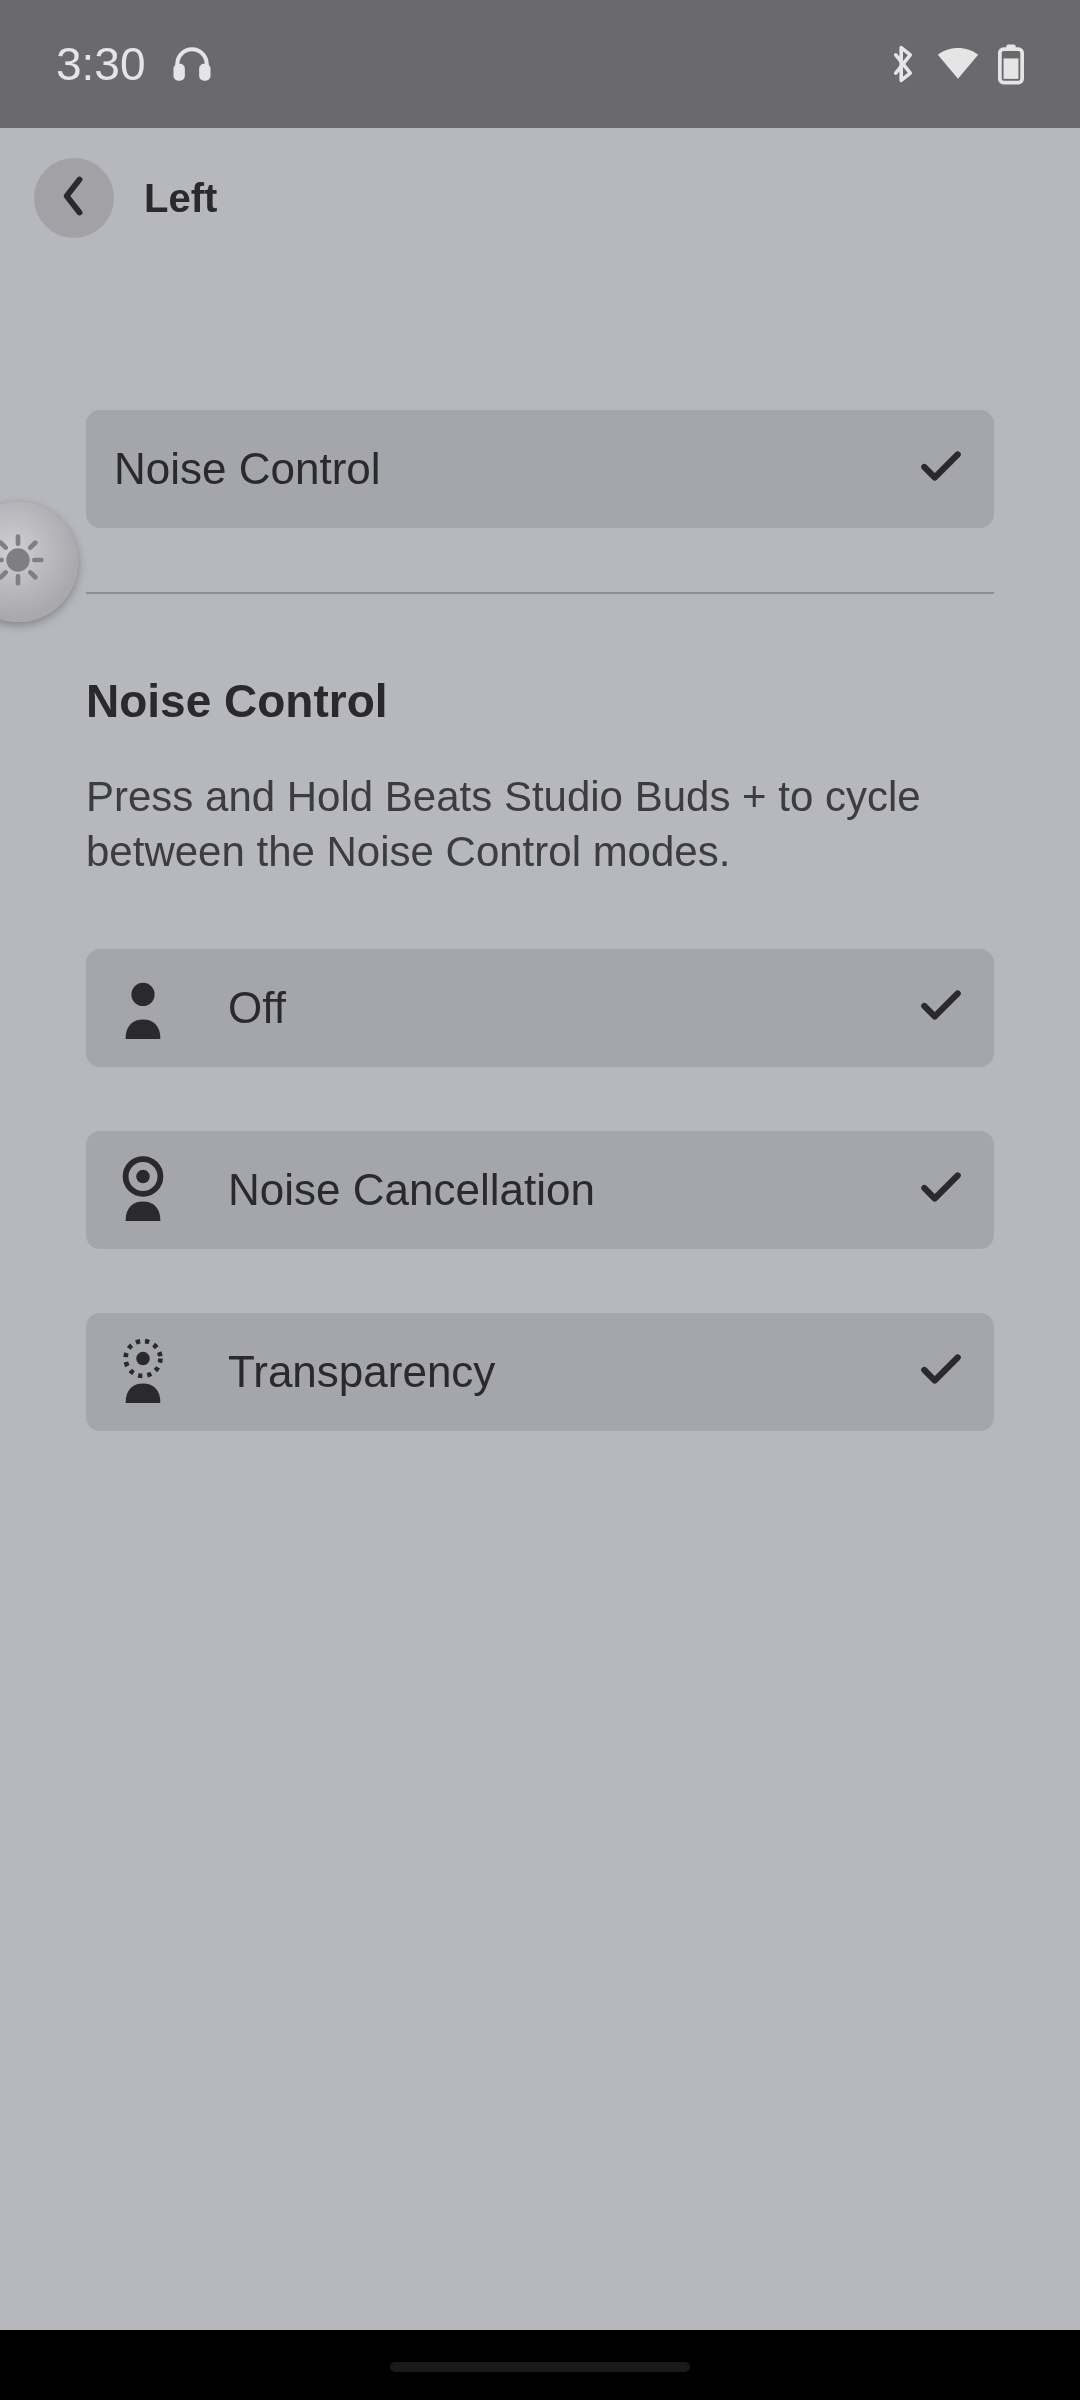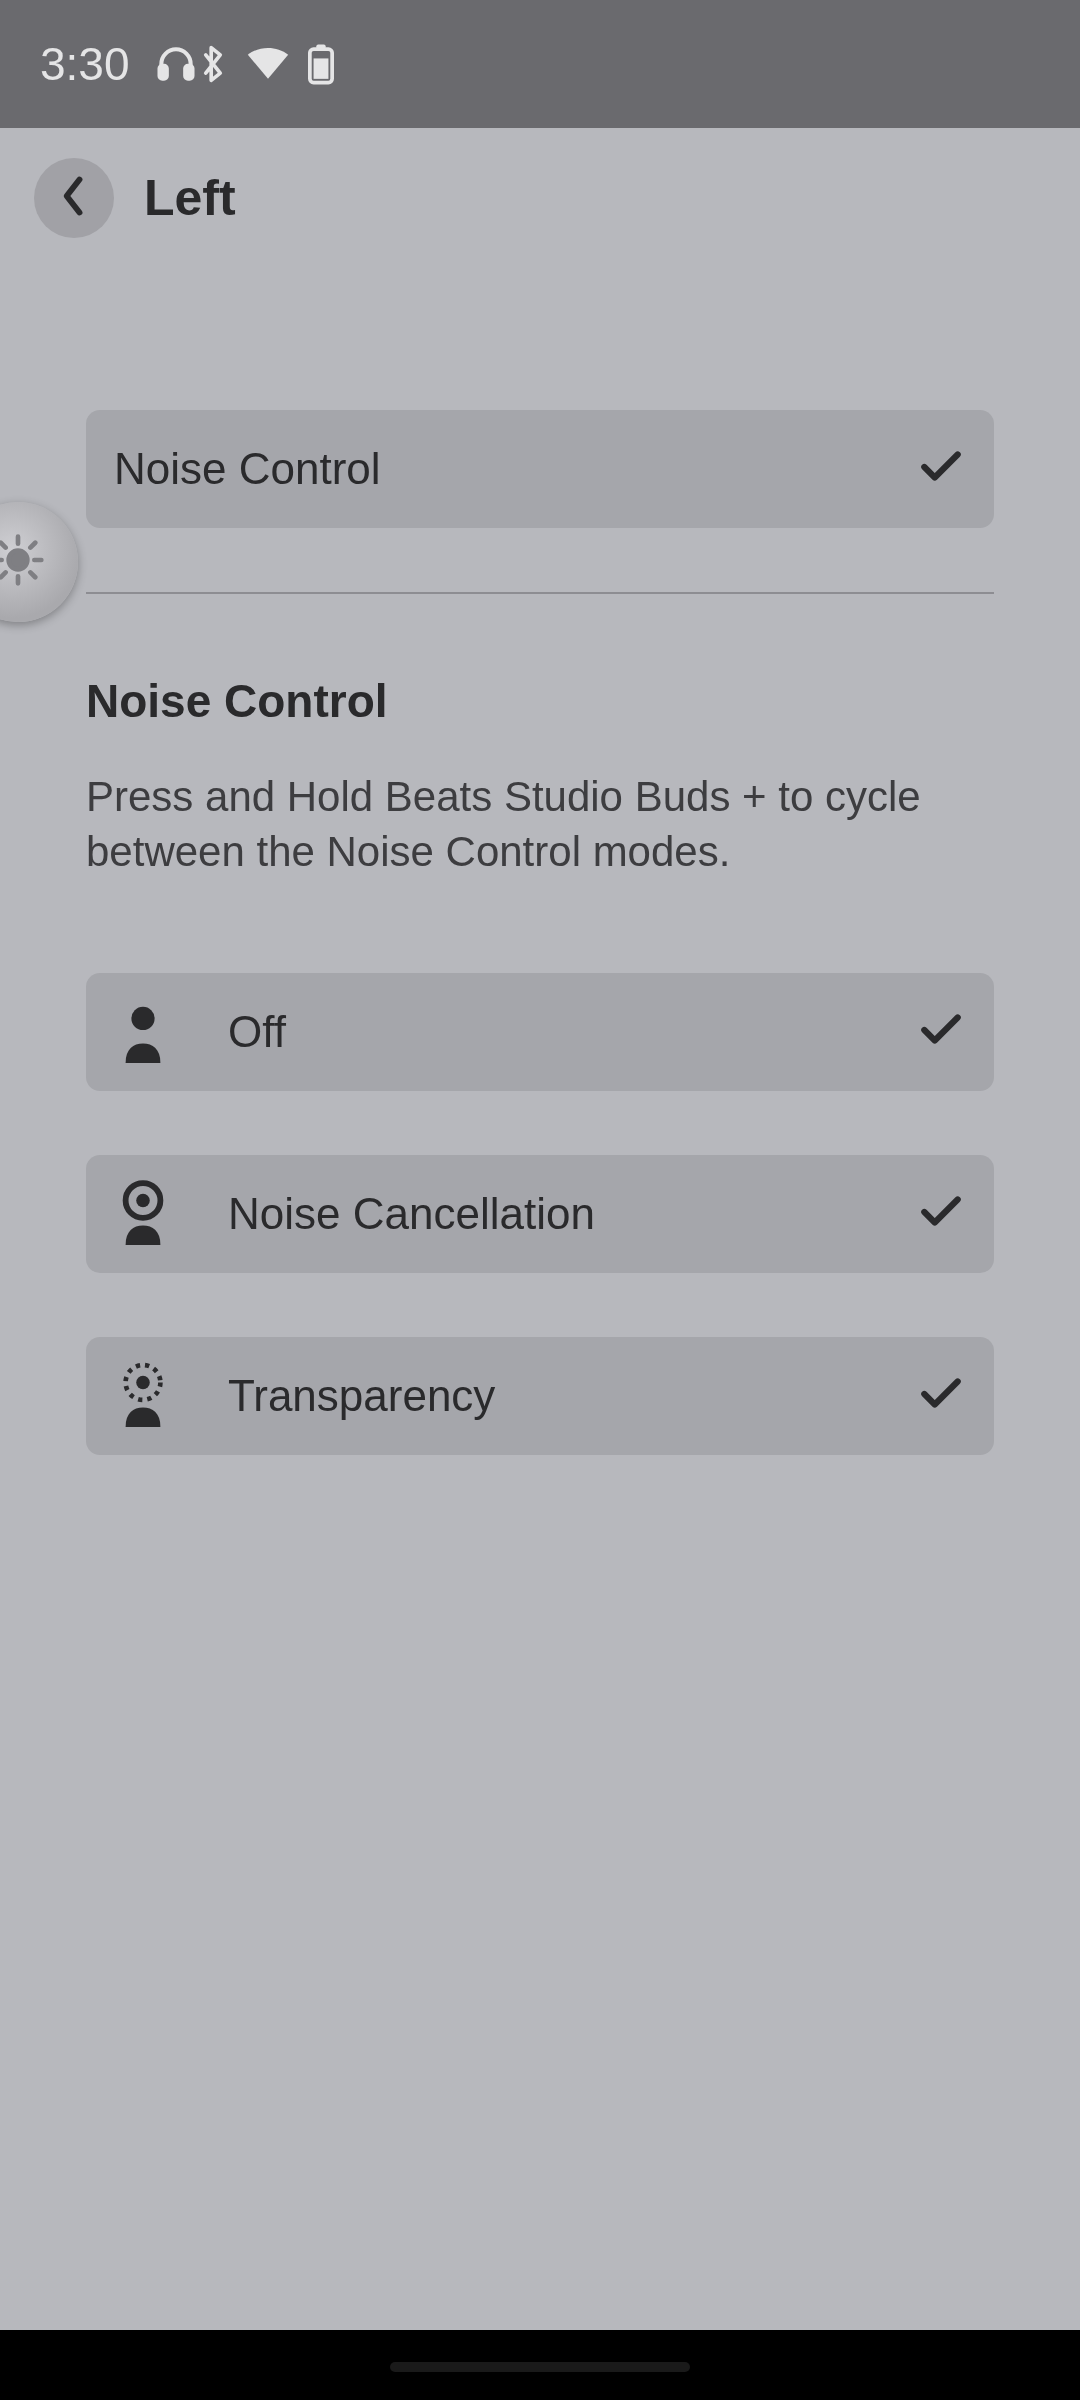--- a/index.html
+++ b/index.html
@@ -16,40 +16,40 @@
   body{
     width:1080px;height:2400px;
     background:var(--bg);
     position:relative;
     overflow:hidden;
   }
   
   .status{
     height:128px;
     background:var(--status);
-    display:flex;align-items:center;
-    padding:0 40px;
+    display:flex;align-items:center;justify-content:space-between;
+    padding:0 56px;
     color:var(--statusfg);
   }
   .status .left{display:flex;align-items:center;gap:24px;}
   .status .right{display:flex;align-items:center;gap:18px;}
   .clock{font-size:46px;font-weight:500;}
   .sicon{display:inline-flex;}
 
   
   .header{
     display:flex;align-items:center;gap:30px;
     padding:30px 34px 0 34px;
   }
   .backbtn{
     width:80px;height:80px;border-radius:50%;
     background:#a1a1a6;
     display:flex;align-items:center;justify-content:center;
   }
-  .title{font-size:50px;font-weight:700;color:var(--text);}
+  .title{font-size:40px;font-weight:700;color:var(--text);}
 
   .content{padding:12px 86px;}
 
   .spacer-top{height:160px;}
 
   .card{
     background:var(--card);
     border-radius:14px;
     height:118px;
     display:flex;align-items:center;
@@ -57,21 +57,21 @@
     margin-bottom:64px;
     color:var(--text);
   }
   .card .label{font-size:44px;font-weight:400;flex:1;}
   .card .lead-icon{width:58px;margin-right:56px;display:flex;align-items:center;justify-content:center;}
   .card .check{width:50px;height:50px;}
 
   .divider{height:2px;background:var(--divider);margin:36px 0 80px 0;}
 
   .section-title{font-size:46px;font-weight:700;color:var(--text);margin-bottom:42px;}
-  .section-desc{font-size:42px;line-height:1.3;color:var(--muted);margin-bottom:94px;}
+  .section-desc{font-size:42px;line-height:1.3;color:var(--muted);margin-bottom:70px;}
 
   .modecard{margin-bottom:64px;}
 
   
   .float-bubble{
     position:absolute;left:-42px;top:502px;
     width:120px;height:120px;border-radius:50%;
     background:radial-gradient(circle at 45% 40%, #cfcfd3 0%, #a9a9ad 70%);
     box-shadow:0 3px 10px rgba(0,0,0,.3);
     display:flex;align-items:center;justify-content:center;

